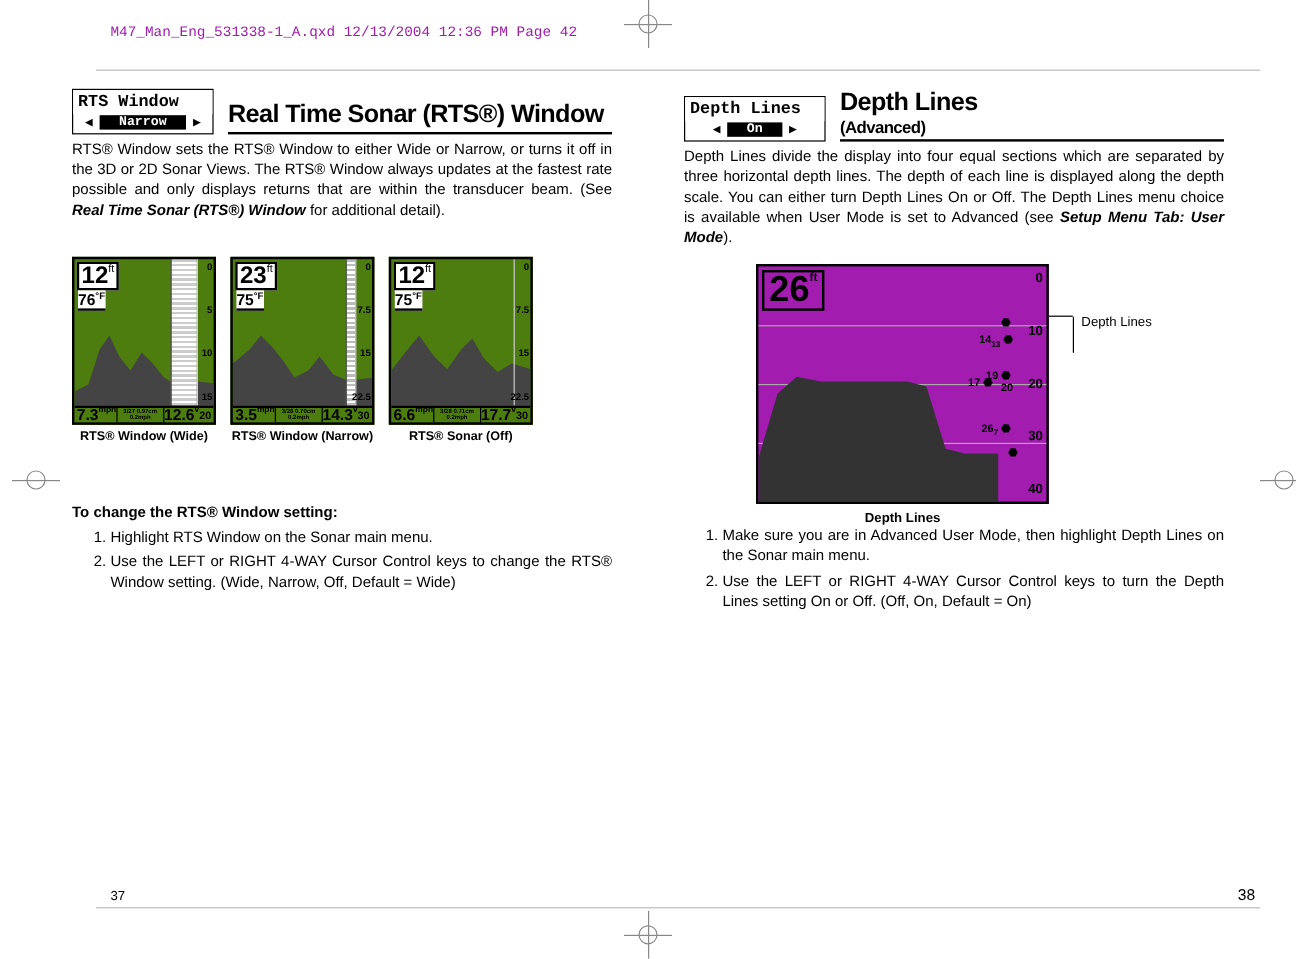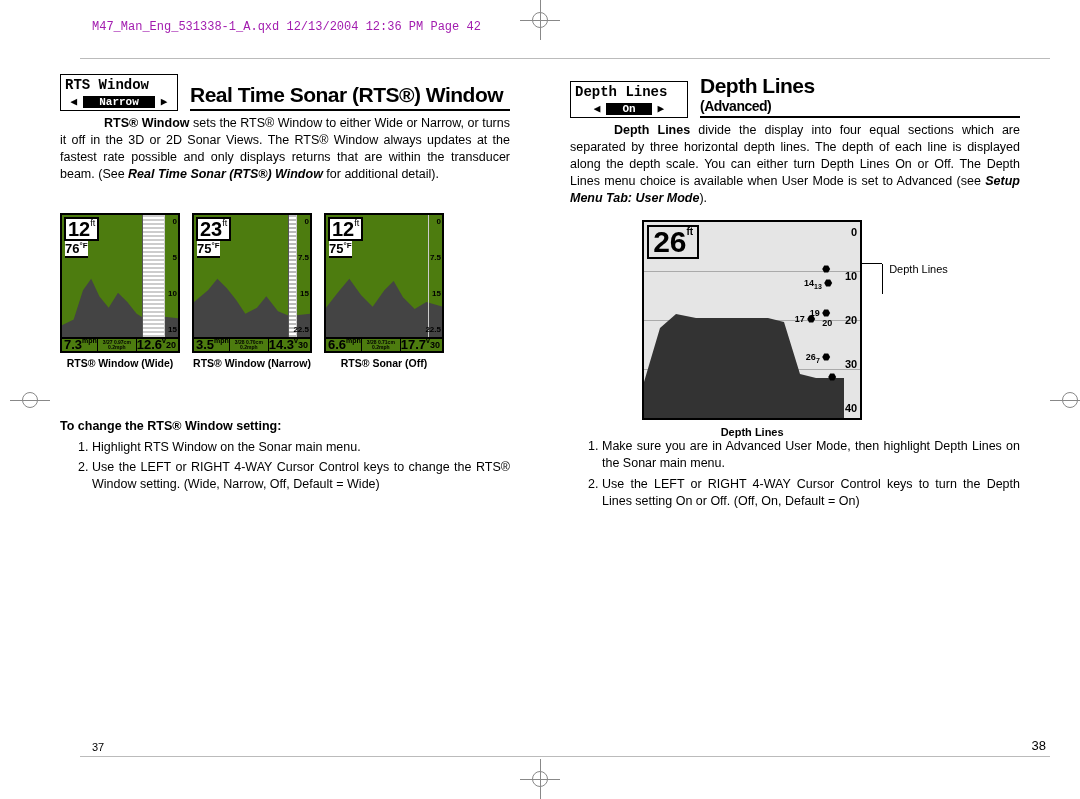--- a/index.html
+++ b/index.html
@@ -75,21 +75,21 @@
     font-size: 14px;
     font-weight: bold;
   }
   .body-text {
     font-size: 12.5px;
     line-height: 1.35;
     text-align: justify;
     margin-bottom: 6px;
   }
   .body-text i { font-style: italic; font-weight: bold; }
-  .body-text b { font-weight: bold; margin-left: 44px; }
+  .body-text b { font-weight: normal; }
   .sonar-row {
     display: flex;
     gap: 12px;
     margin: 30px 0 8px 0;
     justify-content: flex-start;
   }
   .sonar-item { text-align: center; }
   .sonar-box {
     width: 120px;
     height: 140px;
@@ -191,25 +191,25 @@
   }
   .ol li { margin-bottom: 4px; text-align: justify; }
   .depth-figure-wrap {
     display: flex;
     align-items: flex-start;
     gap: 20px;
     margin-top: 14px;
     justify-content: center;
   }
   .depth-figure {
-    width: 220px;
+    width: 244px;
     height: 200px;
     border: 2px solid #000;
     position: relative;
-    background: #e5e5e5;
+    background: #a21caf;
   }
   .depth-big {
     position: absolute;
     top: 3px; left: 3px;
     border: 2px solid #000;
     font-weight: bold;
     font-size: 30px;
     padding: 0 4px;
     line-height: 1;
   }

